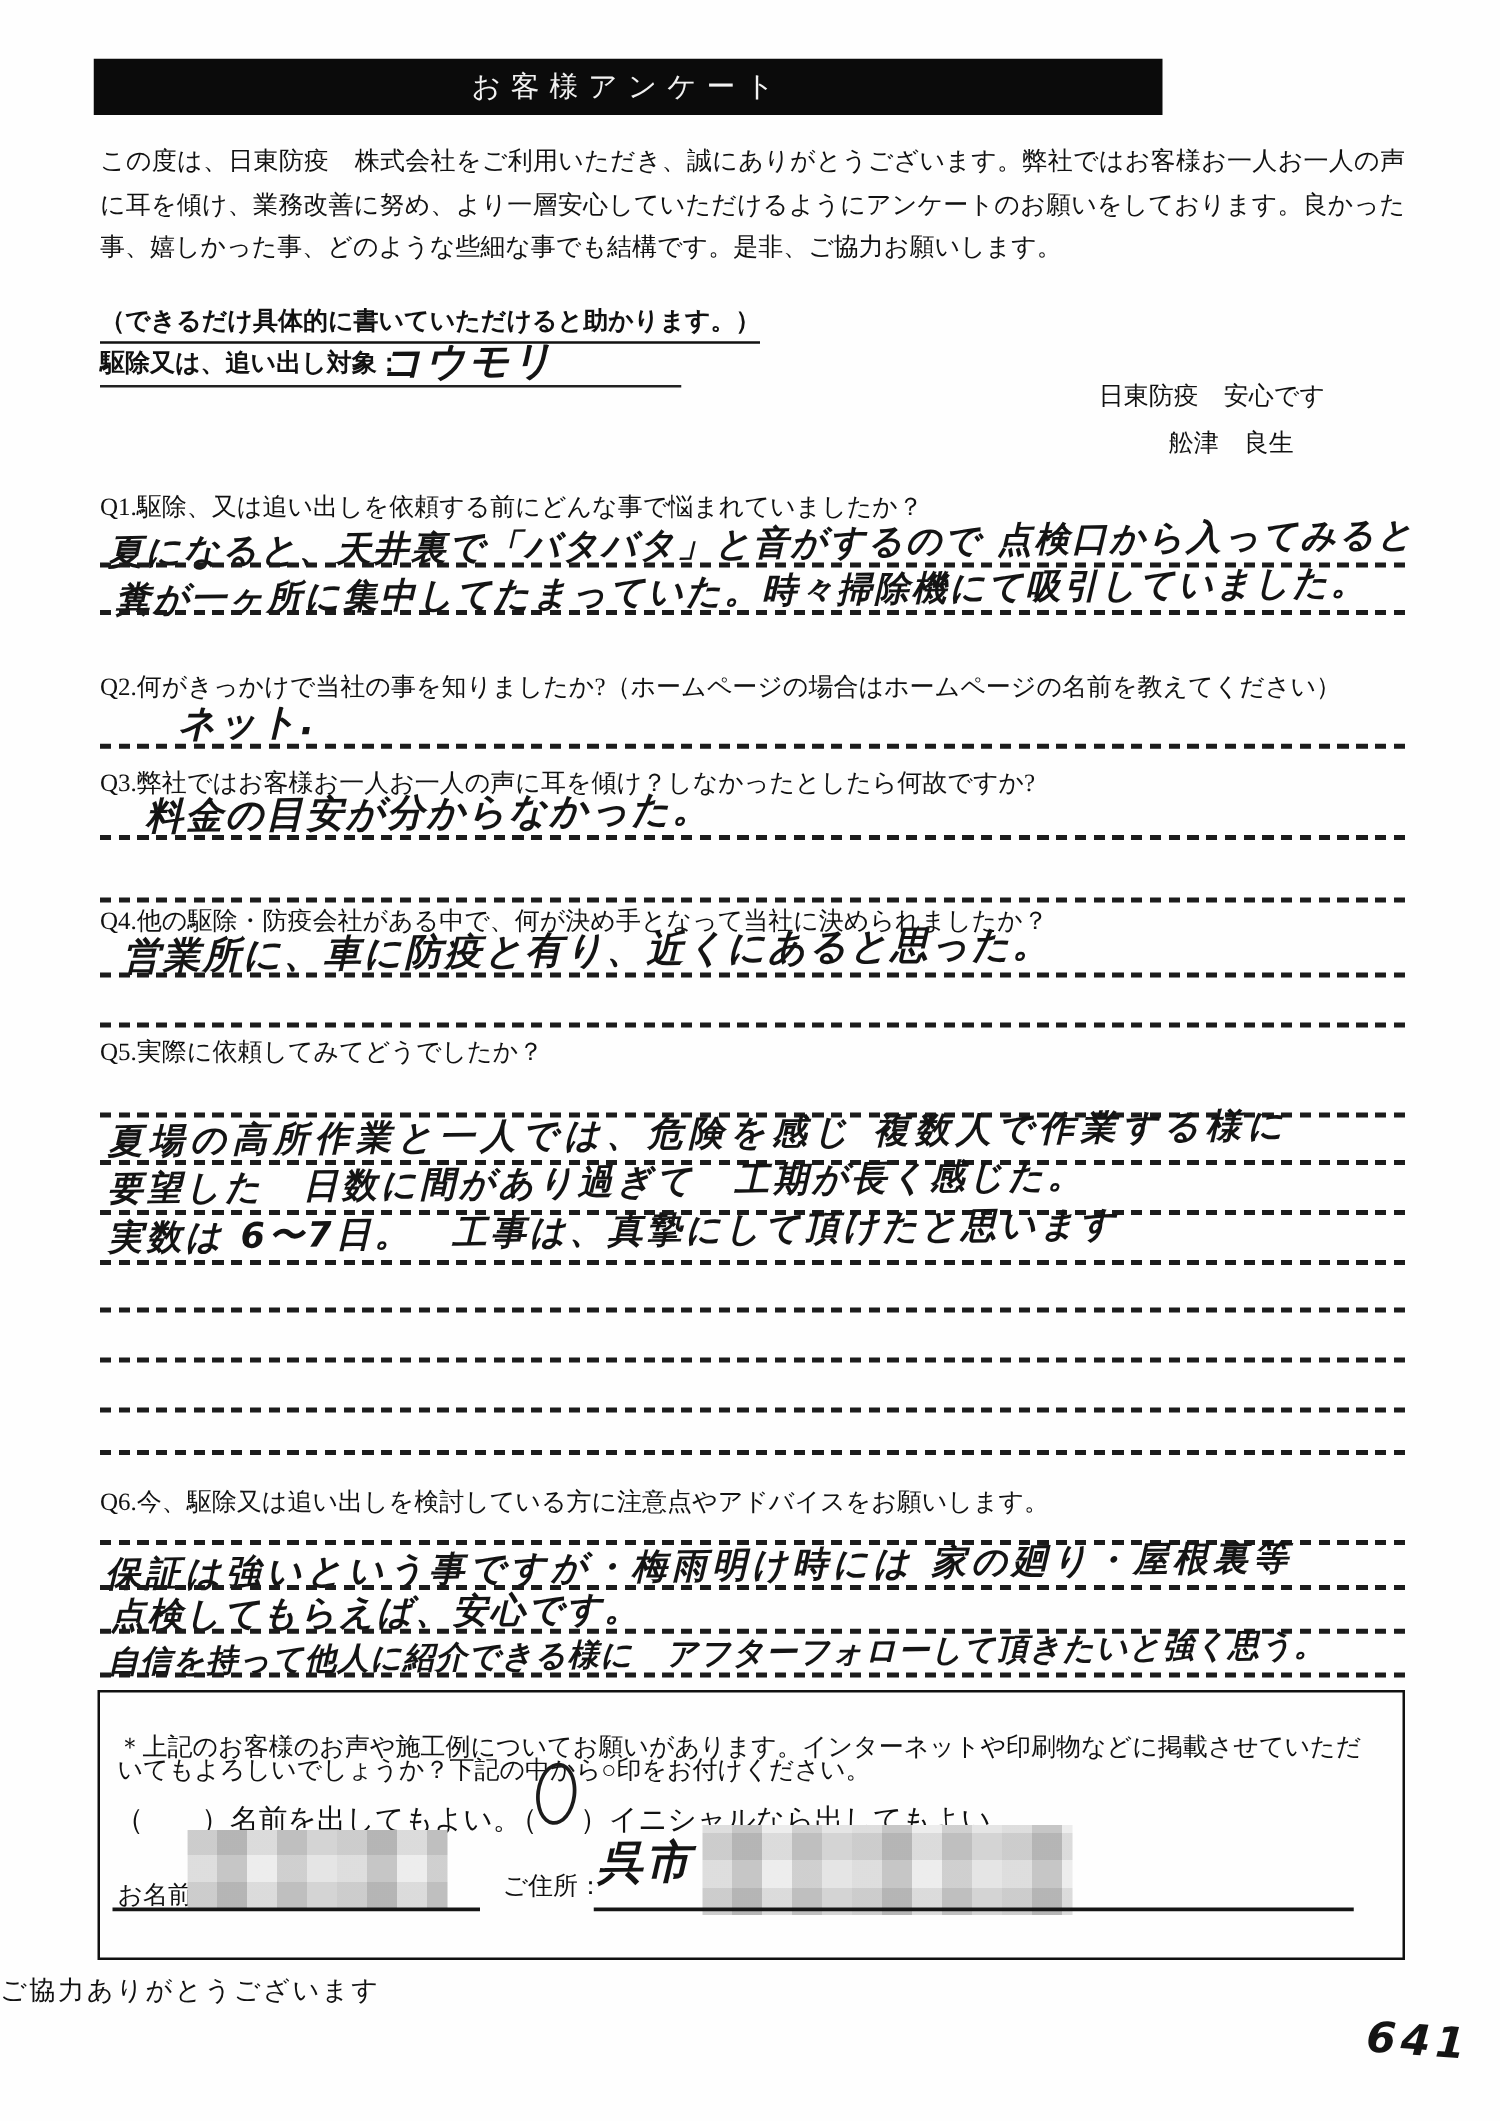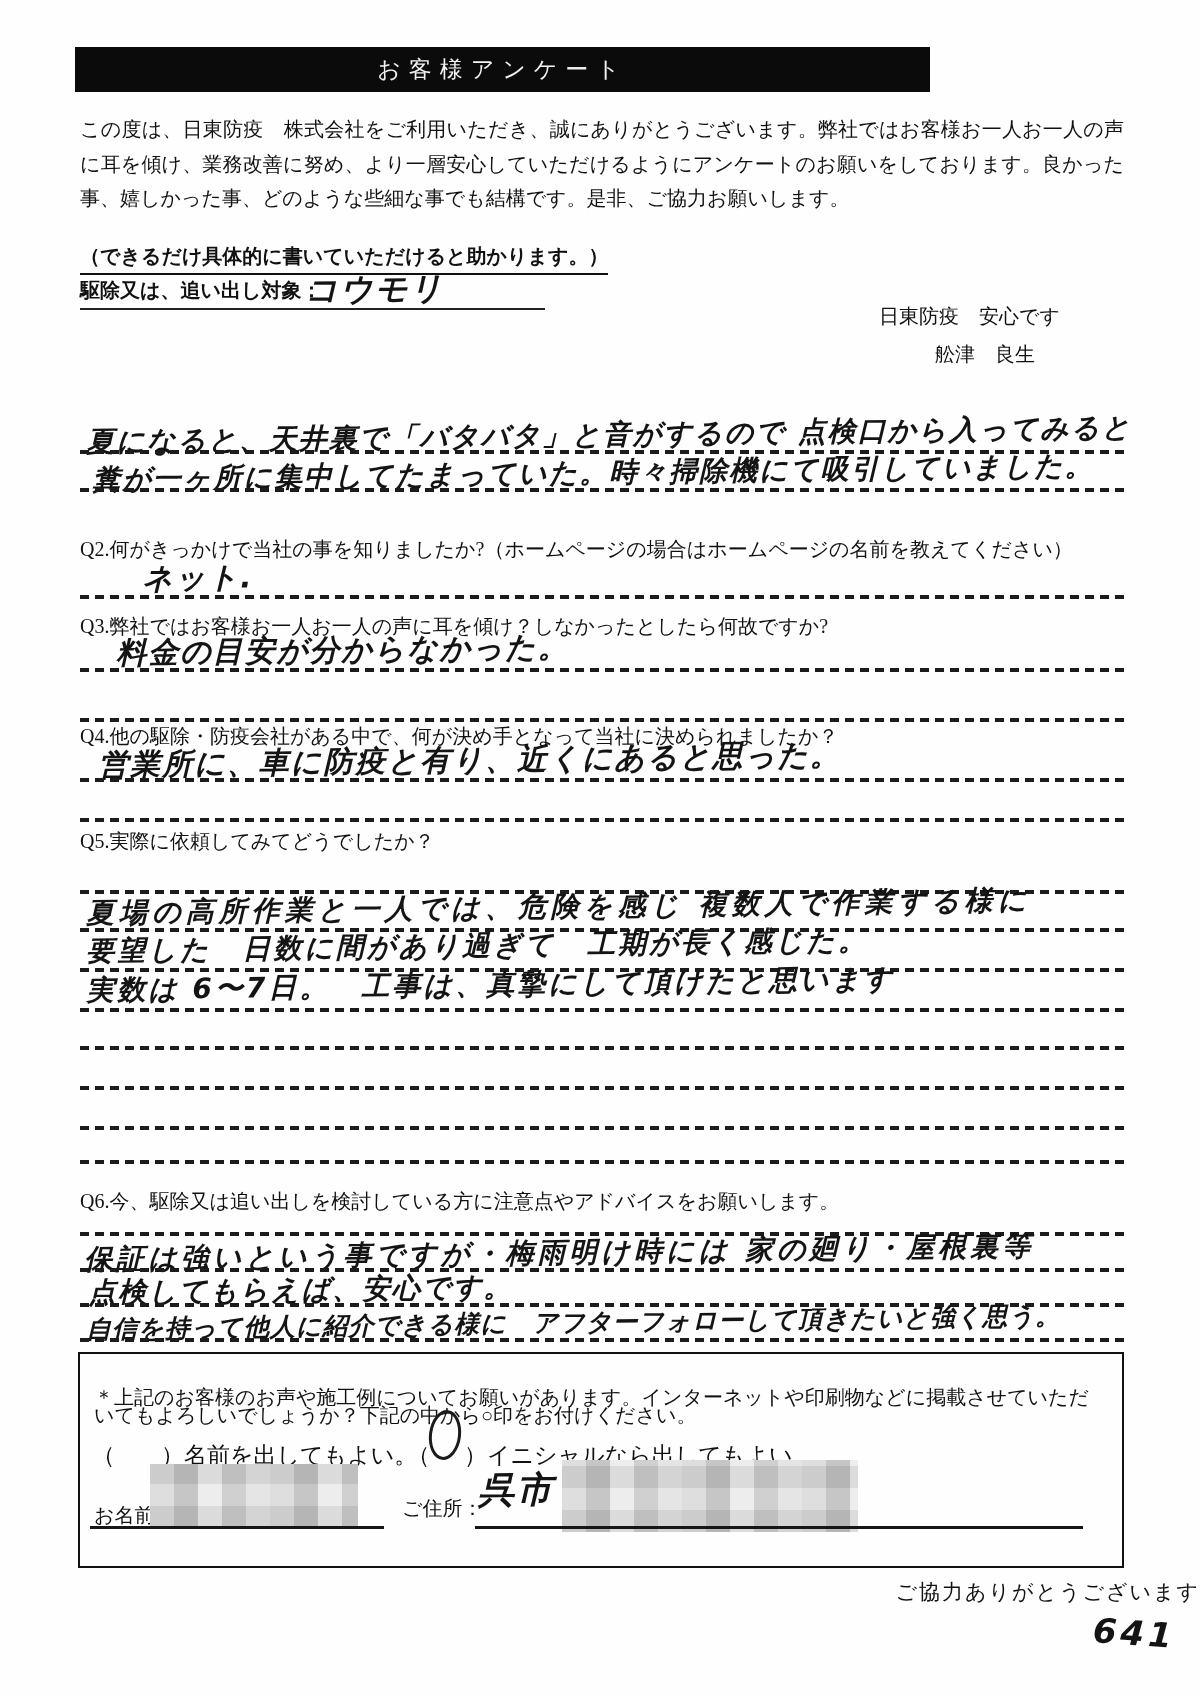--- a/index.html
+++ b/index.html
@@ -48,21 +48,21 @@
     border:3px solid #1b1b1b;border-radius:50%;transform:rotate(7deg);
     border-top-color:transparent\9;
   }
   .field-underline{position:absolute;height:2.5px;background:#161616;}
   .mosaic{
     position:absolute;
     background:
       repeating-linear-gradient(0deg,rgba(0,0,0,0.07) 0 22px,rgba(255,255,255,0.05) 22px 44px),
       repeating-linear-gradient(90deg,#dcdcdc 0 24px,#c3c3c3 24px 48px,#ececec 48px 72px,#cdcdcd 72px 96px,#e4e4e4 96px 120px);
   }
-  .footer{position:absolute;left:0;top:1578px;width:100%;text-align:right;font-size:21px;letter-spacing:2px;}
+  .footer{position:absolute;left:0;top:1578px;width:100%;text-align:left;font-size:21px;letter-spacing:2px;}
   .pagenum{
     position:absolute;left:1093px;top:1613px;font-size:34px;
     font-family:"DejaVu Sans",sans-serif;font-style:italic;font-weight:bold;
     transform:rotate(4deg);letter-spacing:4px;color:#141414;
   }
 </style>
 </head>
 <body>
 
 <div class="page">
@@ -75,20 +75,21 @@
 
   <div class="note">（できるだけ具体的に書いていただけると助かります。）</div>
 
   <span class="target-label">駆除又は、追い出し対象：</span>
   <span class="hw" style="left:305px;top:268px;font-size:32px;">コウモリ</span>
   <div class="target-underline"></div>
 
   <div class="company">日東防疫　安心です</div>
   <div class="person">舩津　良生</div>
 
+  <div class="q" style="top:392px;">Q1.駆除、又は追い出しを依頼する前にどんな事で悩まれていましたか？</div>
   <span class="hw" style="left:86px;top:416px;font-size:28px;">夏になると、天井裏で「バタバタ」と音がするので 点検口から入ってみると</span>
   <div class="dash" style="top:450px;"></div>
   <span class="hw" style="left:92px;top:454px;font-size:28px;">糞が一ヶ所に集中してたまっていた。時々掃除機にて吸引していました。</span>
   <div class="dash" style="top:488px;"></div>
 
   <div class="q" style="top:536px;">Q2.何がきっかけで当社の事を知りましたか?（ホームページの場合はホームページの名前を教えてください）</div>
   <span class="hw" style="left:142px;top:558px;font-size:30px;">ネット.</span>
   <div class="dash" style="top:595px;"></div>
 
   <div class="q" style="top:613px;">Q3.弊社ではお客様お一人お一人の声に耳を傾け？しなかったとしたら何故ですか?</div>

